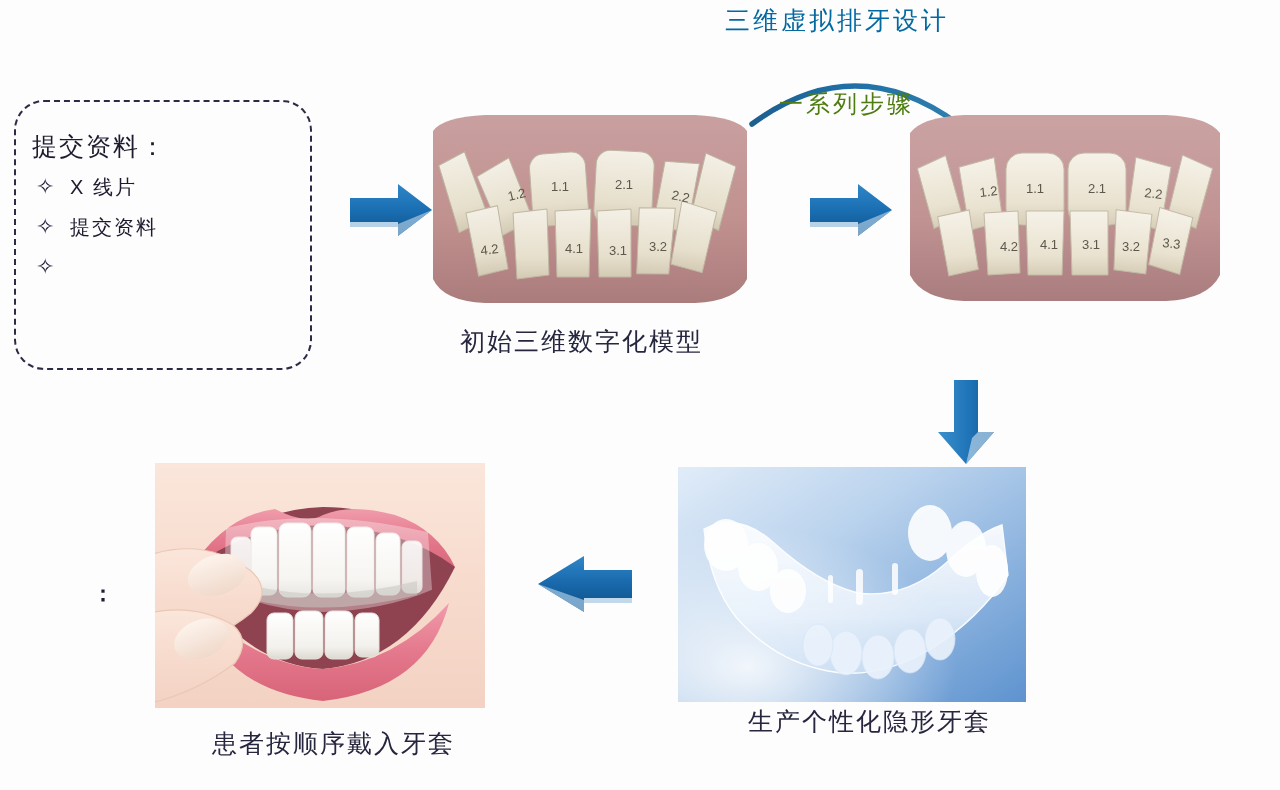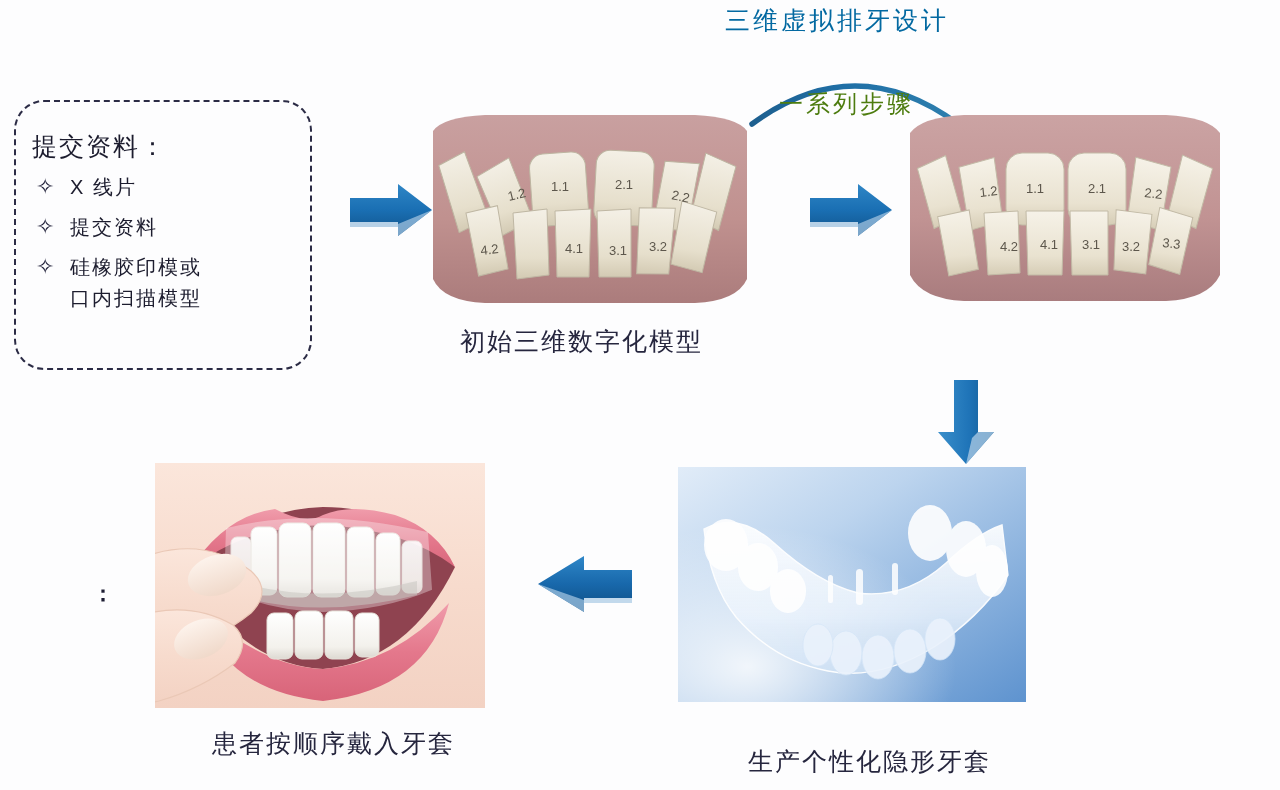--- a/index.html
+++ b/index.html
@@ -96,21 +96,21 @@
   .caption {
     position: absolute;
     font-size: 25px;
     letter-spacing: 2px;
     color: #26263e;
     white-space: nowrap;
     text-align: center;
   }
   .cap-1 { left: 460px; top: 325px; }
   .cap-2 { left: 940px; top: 325px; }
-  .cap-3 { left: 748px; top: 745px; }
+  .cap-3 { left: 748px; top: 705px; }
   .cap-4 { left: 212px; top: 727px; }
 
   
   .arrow { position: absolute; }
   .arrow-r1 { left: 348px; top: 178px; width: 86px; height: 64px; }
   .arrow-r2 { left: 808px; top: 178px; width: 86px; height: 64px; }
   .arrow-down { left: 932px; top: 378px; width: 68px; height: 88px; }
   .arrow-left { left: 534px; top: 548px; width: 100px; height: 72px; }
 
   
@@ -161,22 +161,20 @@
     <div class="req-item">
       <span class="req-bullet">✧</span>
       <span class="req-text">X 线片</span>
     </div>
     <div class="req-item">
       <span class="req-bullet">✧</span>
       <span class="req-text">提交资料</span>
     </div>
     <div class="req-item">
       <span class="req-bullet">✧</span>
-      <span class="req-text">硅橡胶印模或
-口内扫描模型</span>
     </div>
   </div>
 
   <div class="top-label">三维虚拟排牙设计</div>
   <svg class="arc-svg" viewBox="0 0 230 80">
     <defs>
       <linearGradient id="arcGrad" x1="0" y1="0" x2="1" y2="0">
         <stop offset="0%" stop-color="#1d5f8f"></stop>
         <stop offset="45%" stop-color="#1f6fa6"></stop>
         <stop offset="100%" stop-color="#2e7fae"></stop>

